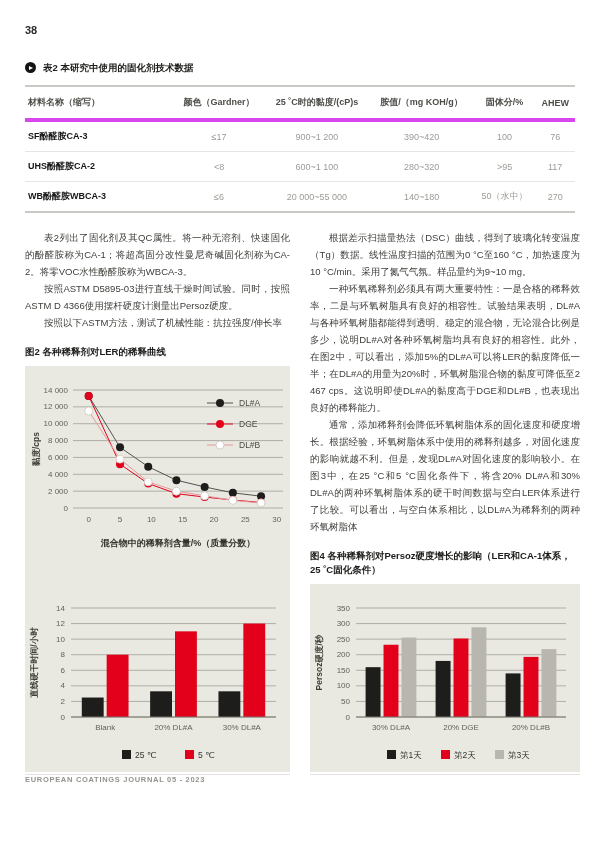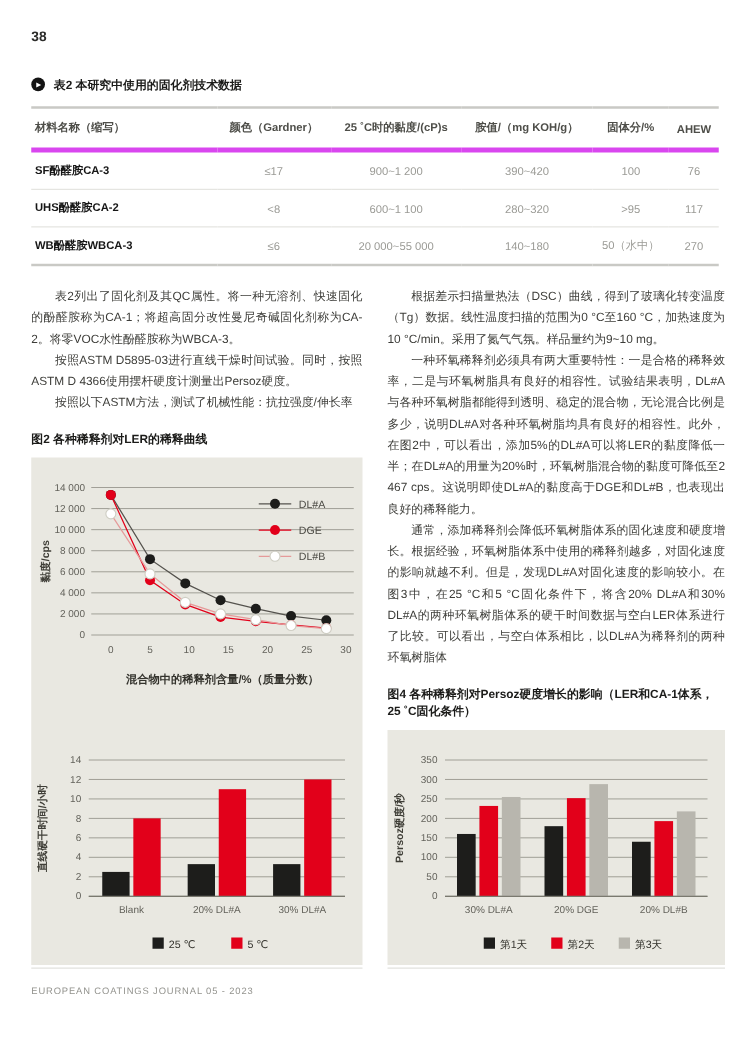--- a/index.html
+++ b/index.html
@@ -33,21 +33,21 @@
   .body-p { font-size:9.5px; line-height:17px; color:#3d3d39; text-align:justify; margin:0; }
   .indent { text-indent:2em; }
   .red-heading { font-size:10.5px; color:#e2001a; font-weight:700; margin:11px 0 7px 0; line-height:15px; }
   .fig-caption { font-size:9.5px; font-weight:700; color:#1c1c1a; line-height:14px; margin:14px 0 7px 0; }
   .chart-box { background:#e9e8e1; }
   .fig2-box { height:218px; width:265px; }
   .chart-row { height:188px; }
   .col-rule { border-bottom:1px solid #e2e2de; height:3px; }
 
   
-  .page-footer { margin-top:13px; font-size:7.5px; color:#93938e; letter-spacing:0.7px; }
+  .page-footer { font-size:7.5px; color:#93938e; letter-spacing:0.7px;font-weight:bold; }
 
   svg { display:block; }
   svg text { font-family:"Liberation Sans","DejaVu Sans",sans-serif; }
 </style>
 </head>
 <body>
 
 <div class="page">
 
   <header class="page-header">

